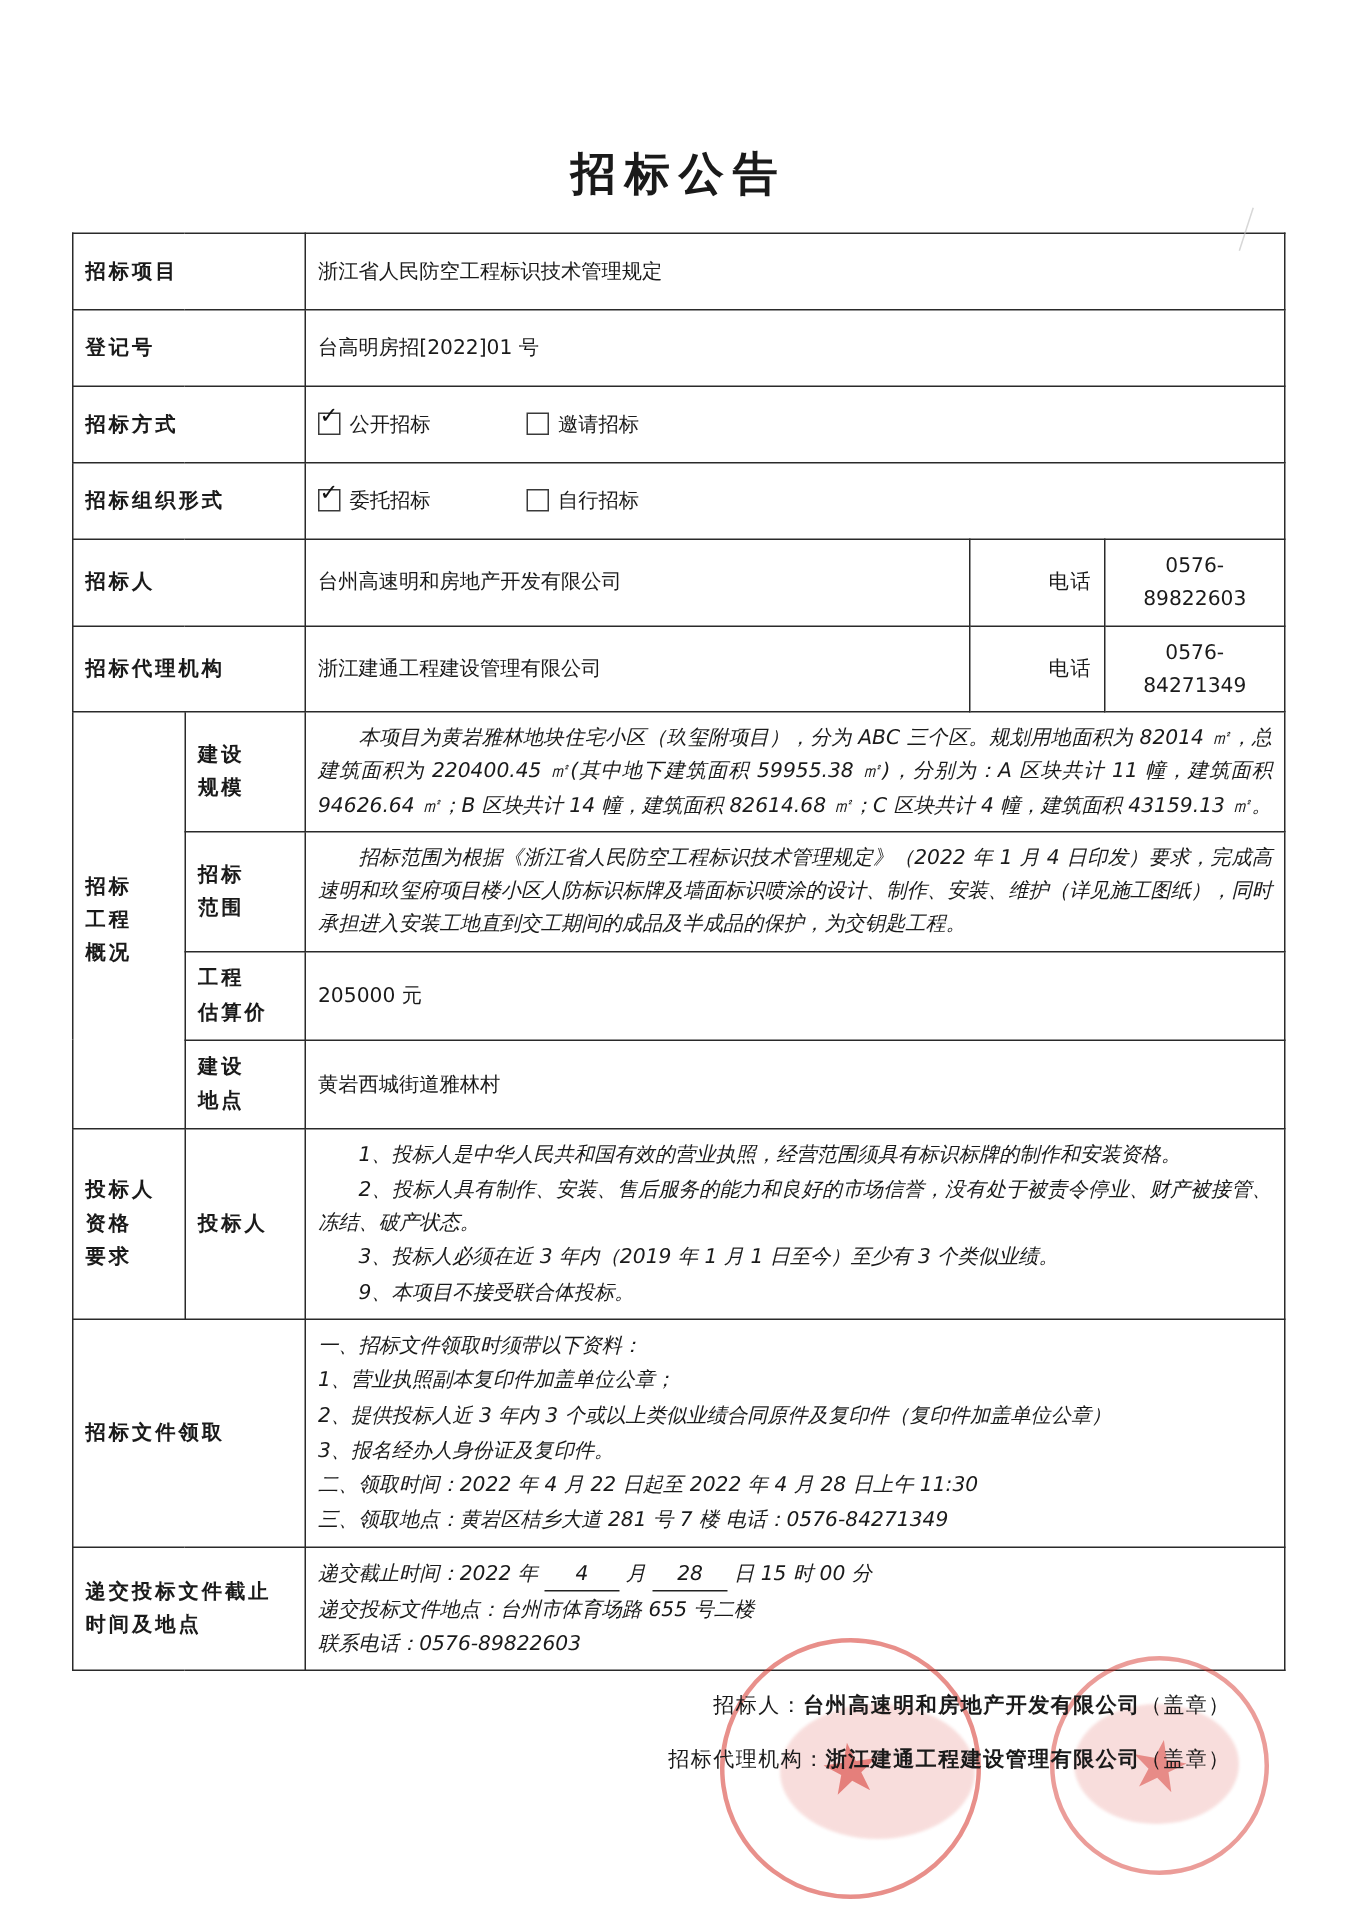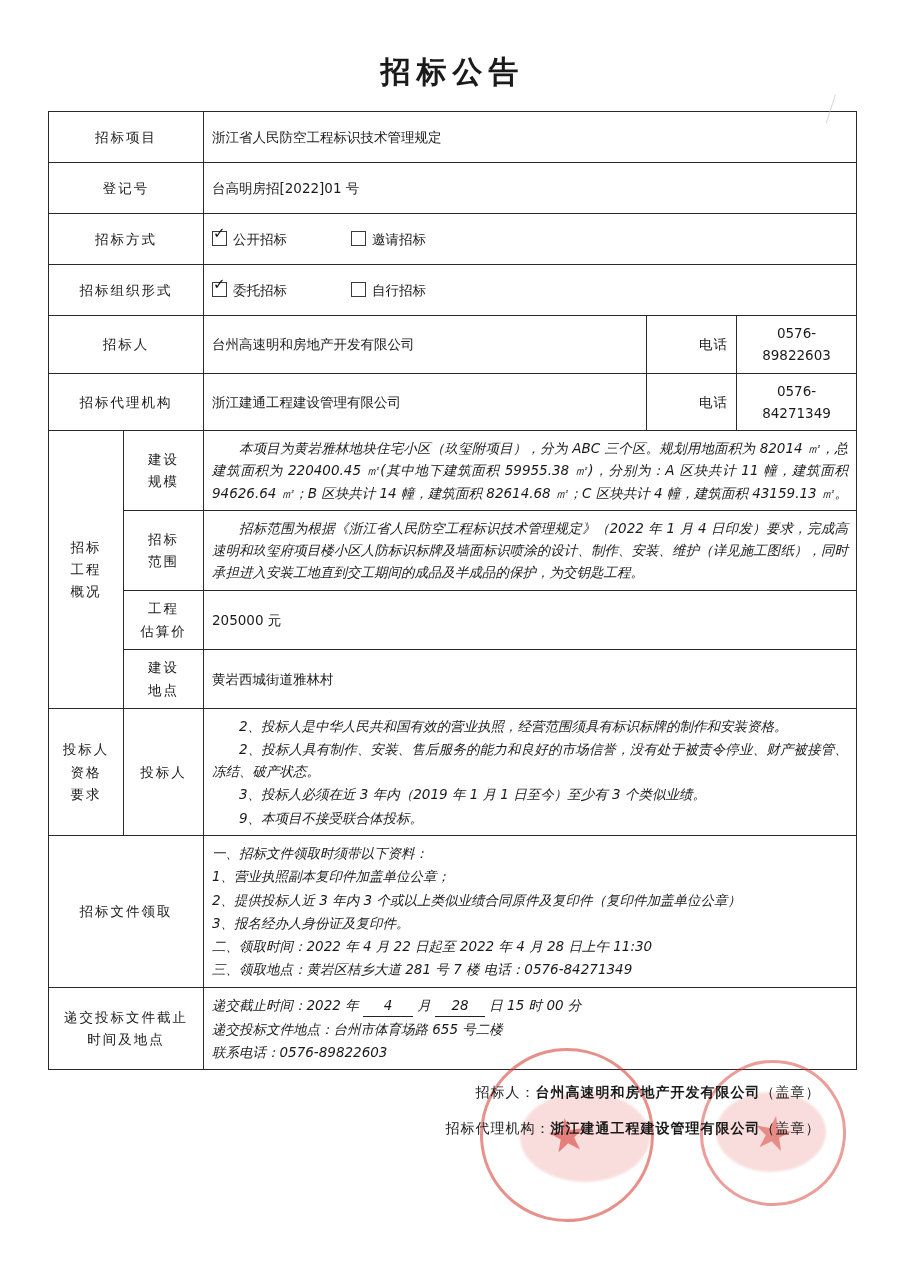--- a/index.html
+++ b/index.html
@@ -19,41 +19,42 @@
     width: 905px;
     min-height: 1280px;
     box-sizing: border-box;
     padding: 0;
   }
   .doc-title {
     text-align: center;
     font-size: 30px;
     font-weight: bold;
     letter-spacing: 6px;
-    margin-top: 52px;
+    margin-top: 96px;
     margin-bottom: 18px;
     font-family: "DejaVu Serif", "Liberation Serif", serif;
   }
   table.main {
     border-collapse: collapse;
     width: 808px;
     margin: 0 auto;
     table-layout: fixed;
     font-size: 13.5px;
   }
   table.main td {
     border: 1px solid #2a2a2a;
     padding: 6px 8px;
     vertical-align: middle;
     line-height: 1.65;
   }
   td.label {
-    text-align: center;
+    text-align: left;
     letter-spacing: 2px;
     white-space: pre-line;
+    font-weight: bold;
   }
   td.value {
     text-align: left;
   }
   td.value-just {
     text-align: justify;
     text-justify: inter-ideograph;
     font-style: italic;
   }
   .indent {
@@ -282,21 +283,21 @@
 地点</td>
         <td class="value" colspan="3" style="height:46px">黄岩西城街道雅林村</td>
       </tr>
 
       <tr>
         <td class="label">投标人
 资格
 要求</td>
         <td class="label">投标人</td>
         <td class="value-just" colspan="3">
-          <p class="para indent">2、投标人是中华人民共和国有效的营业执照，经营范围须具有标识标牌的制作和安装资格。</p>
+          <p class="para indent">1、投标人是中华人民共和国有效的营业执照，经营范围须具有标识标牌的制作和安装资格。</p>
           <p class="para indent">2、投标人具有制作、安装、售后服务的能力和良好的市场信誉，没有处于被责令停业、财产被接管、冻结、破产状态。</p>
           <p class="para indent">3、投标人必须在近 3 年内（2019 年 1 月 1 日至今）至少有 3 个类似业绩。</p>
           <p class="para indent">9、本项目不接受联合体投标。</p>
         </td>
       </tr>
 
       <tr>
         <td class="label" colspan="2">招标文件领取</td>
         <td class="value-just" colspan="3">
           <p class="para">一、招标文件领取时须带以下资料：</p>

